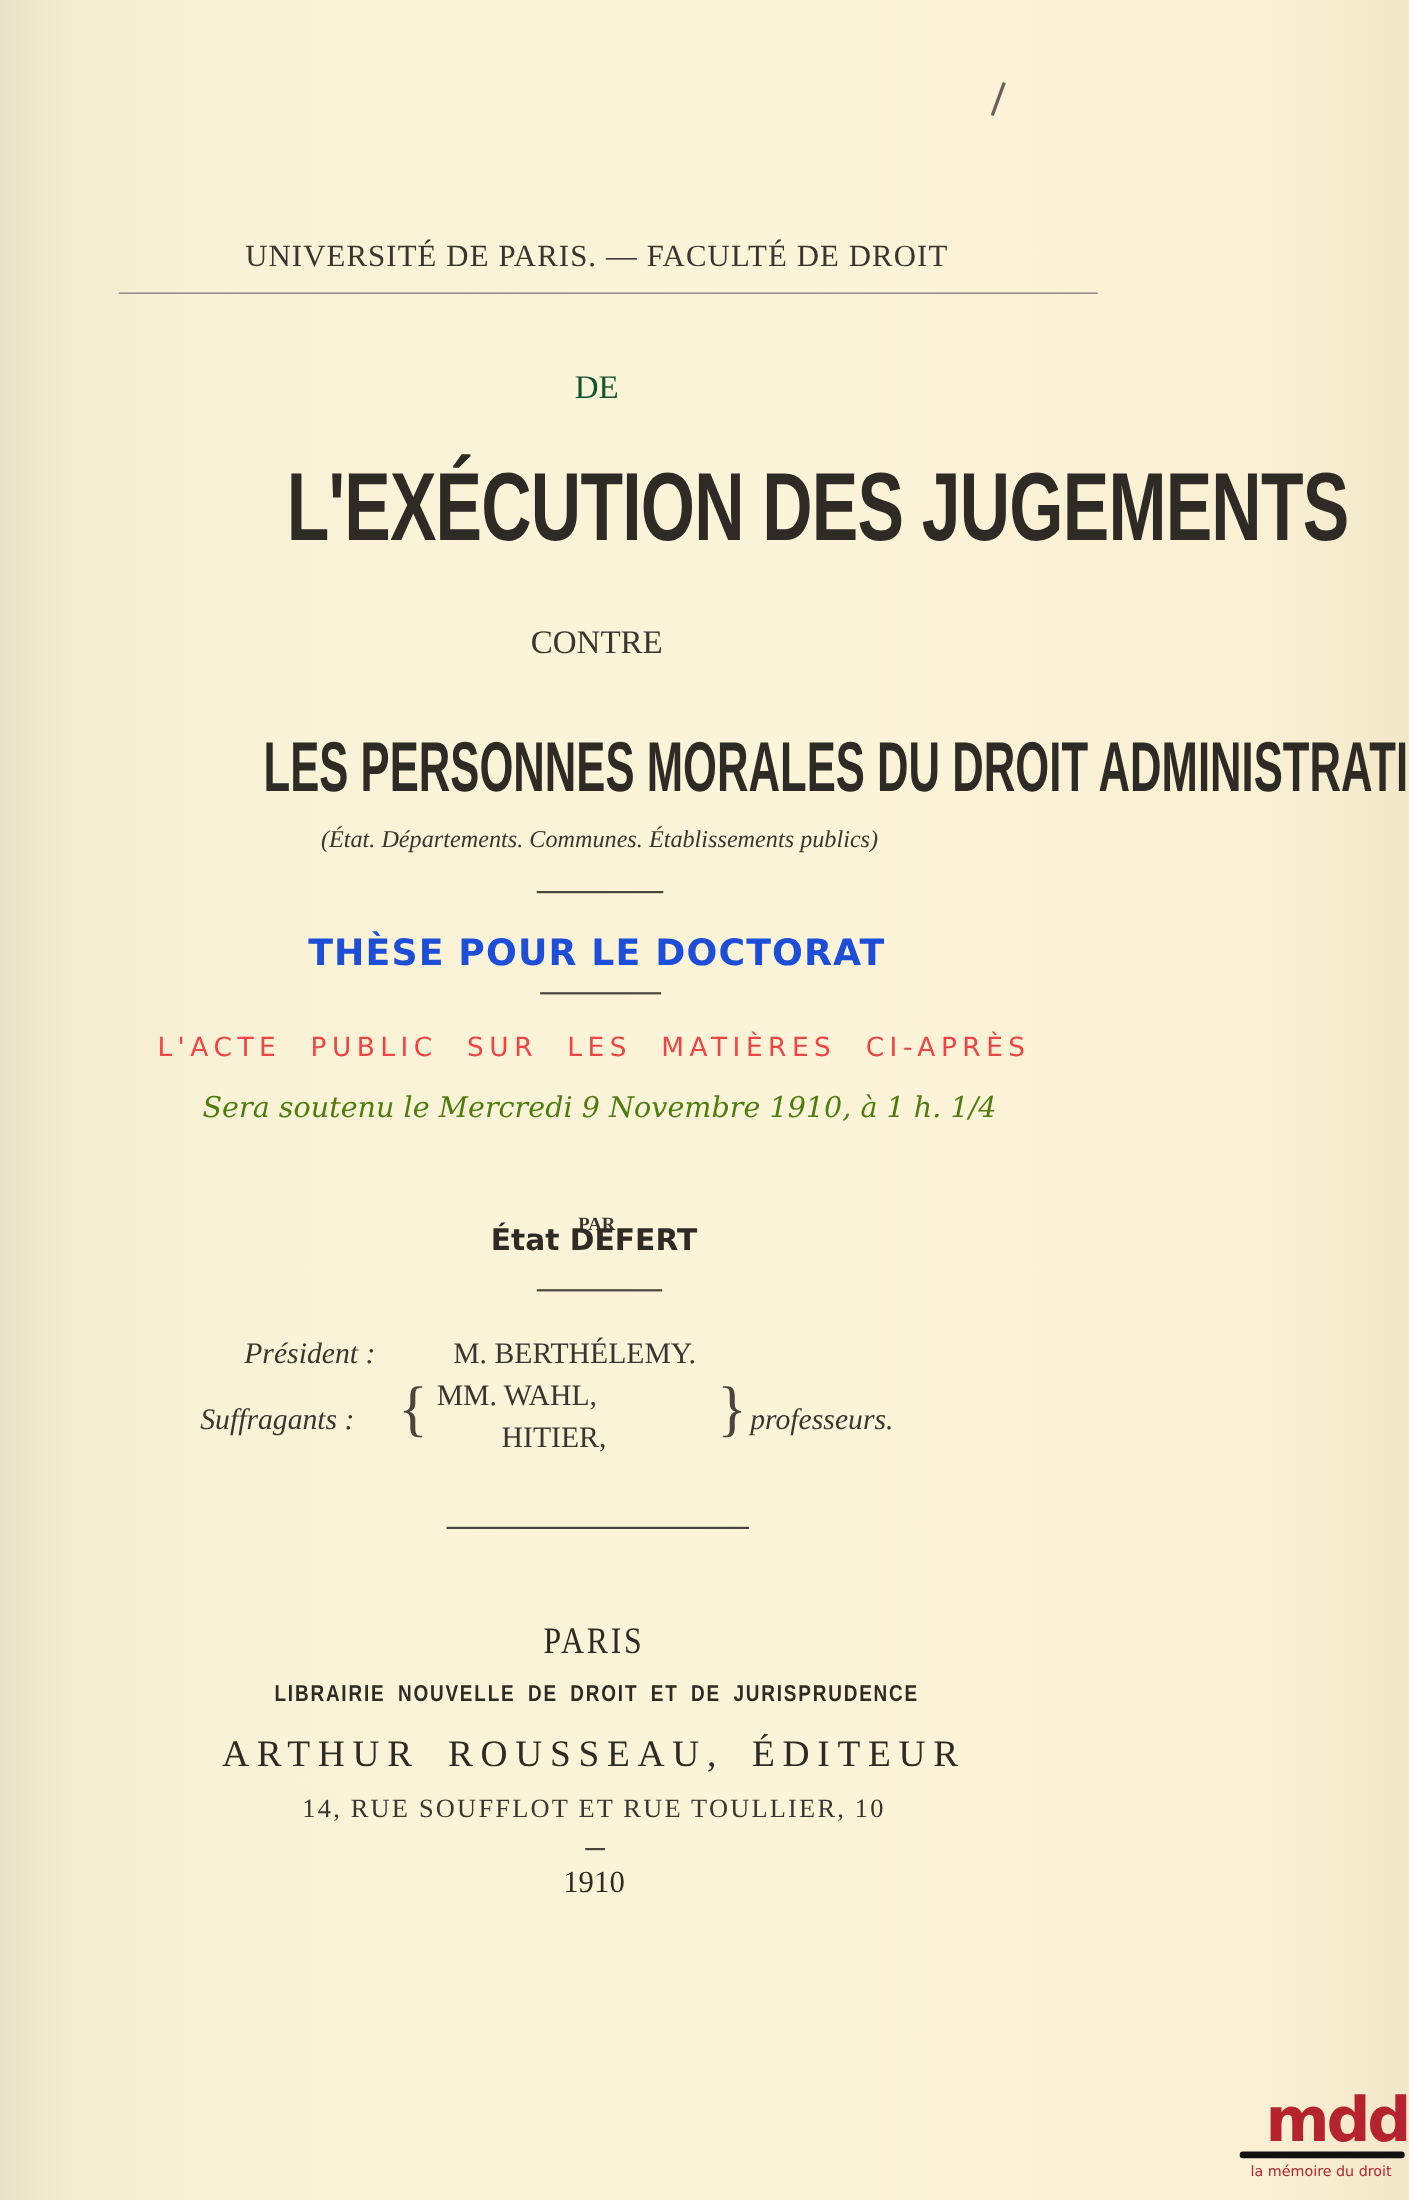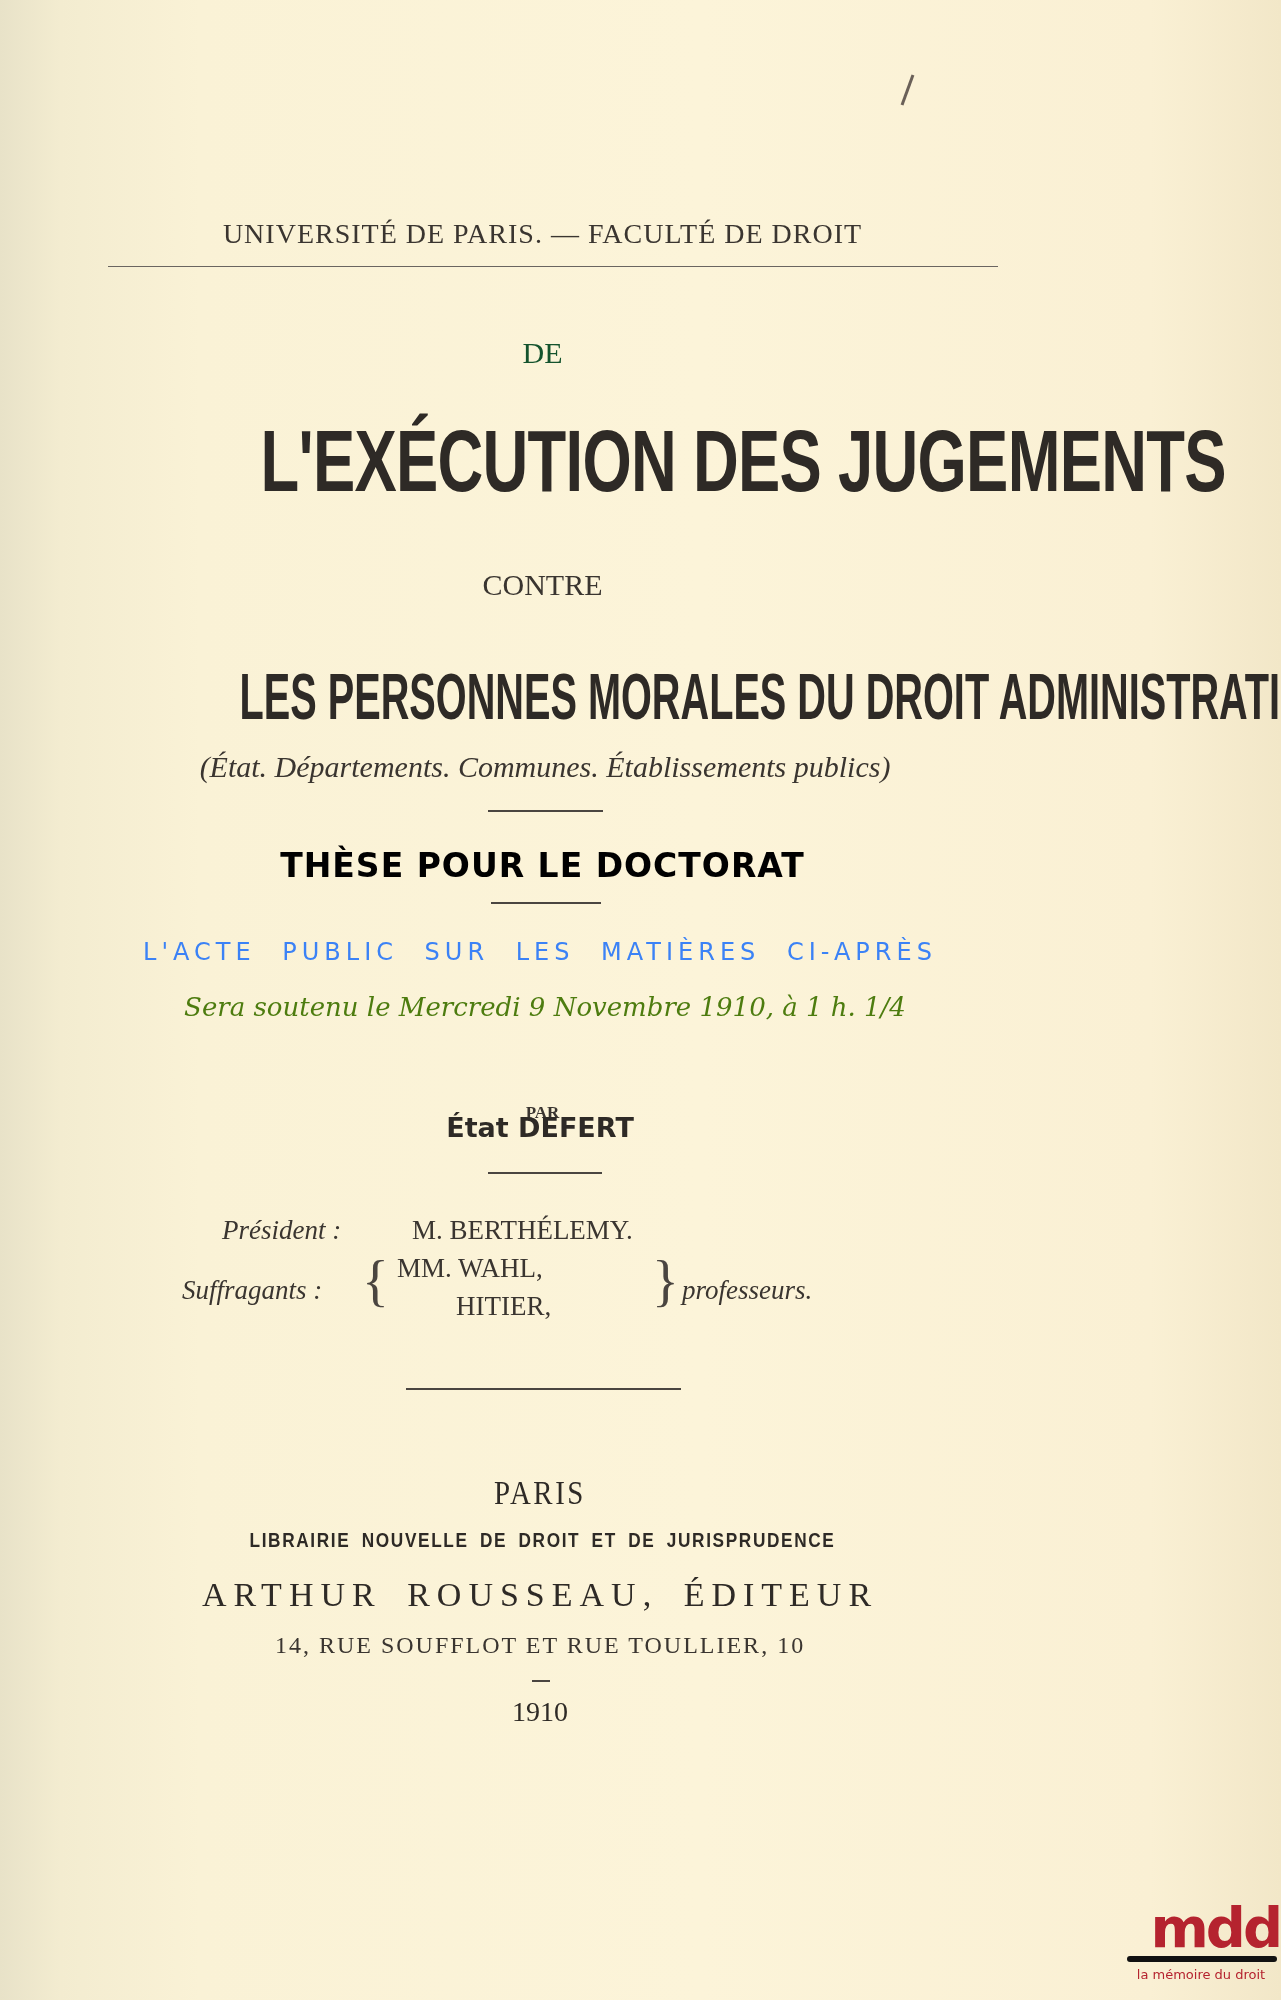--- a/index.html
+++ b/index.html
@@ -17,25 +17,25 @@
   .title1 {
     top:410px; left:150px; width:790px; font-family:"Liberation Sans Narrow","Liberation Sans",sans-serif;
     font-weight:bold; font-size:88px; letter-spacing:-1px; transform:scaleX(0.72); transform-origin:center;
     color:#2e2a26;
   }
   .contre { top:568px; left:180px; width:725px; font-size:30px; color:#3a3530; }
   .title2 {
     top:660px; left:60px; width:945px; font-family:"Liberation Sans",sans-serif;
     font-weight:bold; font-size:64px; transform:scaleX(0.62); transform-origin:center; color:#2e2a26;
   }
-  .subtitle { top:750px; left:120px; width:850px; font-size:30px; font-style:italic; color:#3a3530; }
+  .subtitle { top:750px; left:120px; width:850px; font-size:22px; font-style:italic; color:#3a3530; }
   .r1 { top:810px; left:488px; width:115px; }
-  .these { top:846px; left:180px; width:725px; font-family:"DejaVu Sans",sans-serif; font-weight:bold; font-size:33px; letter-spacing:1px; color:#000000; }
+  .these { top:846px; left:180px; width:725px; font-family:"DejaVu Sans",sans-serif; font-weight:bold; font-size:33px; letter-spacing:1px; color:#1d4ed8; }
   .r2 { top:902px; left:491px; width:110px; }
-  .acte { top:938px; left:100px; width:880px; font-family:"DejaVu Sans",sans-serif; font-size:24px; letter-spacing:5px; word-spacing:14px; color:#3b82f6; }
+  .acte { top:938px; left:100px; width:880px; font-family:"DejaVu Sans",sans-serif; font-size:24px; letter-spacing:5px; word-spacing:14px; color:#ef4444; }
   .sera { top:992px; left:150px; width:790px; font-family:"DejaVu Serif",serif; font-style:italic; font-size:26px; color:#4d7c0f; }
   .par { top:1103px; left:480px; width:125px; font-size:17px; font-weight:bold; color:#3a3530; }
   .author { top:1112px; left:340px; width:400px; font-family:"DejaVu Sans",sans-serif; font-weight:bold; font-size:27px; color:#2e2a26; }
   .r3 { top:1172px; left:488px; width:114px; }
   .jury { top:1215px; left:0; width:1281px; height:120px; font-size:27px; color:#3a3530; }
   .jury .lbl { font-style:italic; }
   .brace { font-size:56px; line-height:1; color:#4a4540; }
   .r4 { top:1388px; left:406px; width:275px; }
   .paris { top:1474px; left:380px; width:320px; font-size:34px; letter-spacing:3px; transform:scaleX(0.85); color:#2e2a26; }
   .librairie { top:1528px; left:180px; width:725px; font-family:"Liberation Sans",sans-serif; font-weight:bold; font-size:21px; letter-spacing:2px; word-spacing:6px; transform:scaleX(0.82); color:#2e2a26; }

